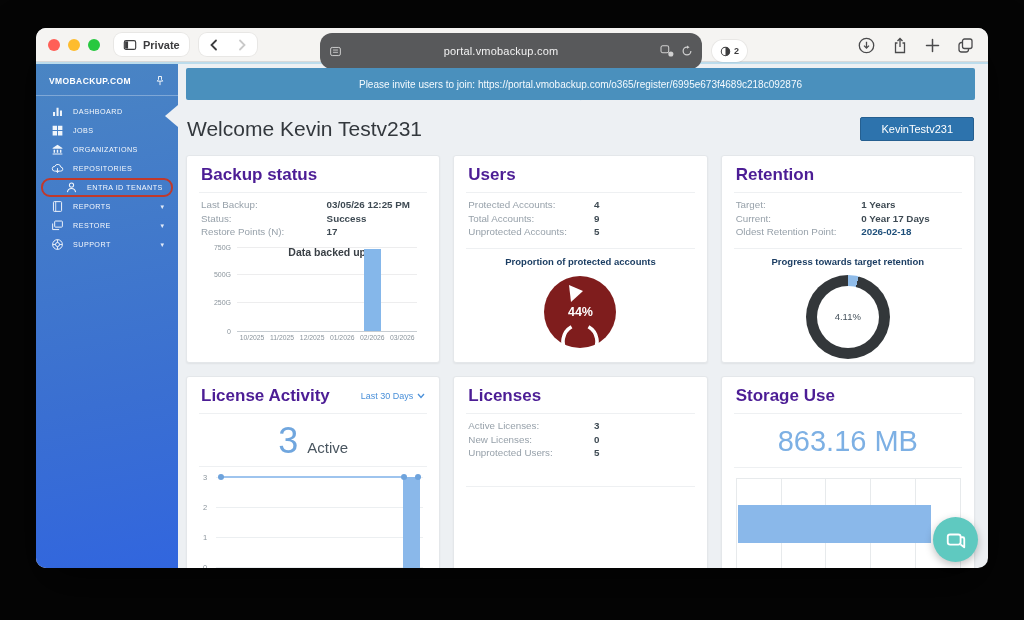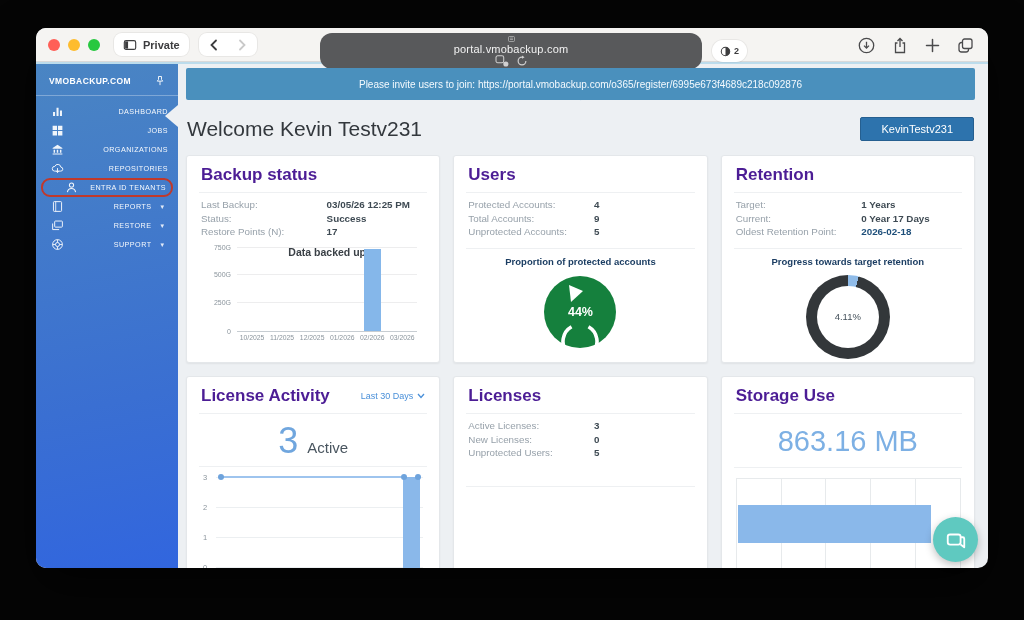--- a/index.html
+++ b/index.html
@@ -13,36 +13,36 @@
   .traffic{display:flex;gap:8px;margin-right:14px;}
   .dot{width:12px;height:12px;border-radius:50%;}
   .dot.red{background:#ff5f57;} .dot.yellow{background:#febc2e;} .dot.green{background:#28c840;}
   .pill{background:#fff;border-radius:8px;height:23px;display:flex;align-items:center;
     padding:0 9px;box-shadow:0 0 0 1px rgba(0,0,0,.05);}
   .private-pill{gap:6px;margin-right:10px;}
   .private-pill span{font-size:11px;font-weight:600;color:#3c3c3e;}
   .nav-pill{gap:16px;}
   .addr-group{position:absolute;left:284px;top:5px;display:flex;align-items:center;gap:10px;}
   .addressbar{width:382px;height:36px;border-radius:12px;background:#58595b;display:flex;
-    align-items:center;padding:2px 9px;color:#e8e8e8;flex-direction:column;}
+    align-items:center;padding:2px 9px;color:#e8e8e8;}
   .addressbar .url{flex:1;text-align:center;font-size:11px;color:#f2f2f2;letter-spacing:.2px;}
   .addr-right{display:flex;gap:7px;align-items:center;}
   .contrast-badge{background:#fff;border-radius:11px;height:22px;display:flex;align-items:center;
     gap:3px;padding:0 8px;box-shadow:0 0 0 1px rgba(0,0,0,.05);}
   .contrast-badge b{font-size:9px;color:#3c3c3e;font-weight:600;}
   .tb-right{position:absolute;right:14px;top:0;height:34px;display:flex;align-items:center;gap:17px;}
   .page-topline{height:2px;background:#bcdcec;}
   
   .content{position:relative;display:flex;height:614px;}
   .sidebar{width:142px;flex:0 0 142px;background:linear-gradient(168deg,#4a85c3 0%,#3a6fd2 55%,#2c60e6 100%);
     display:flex;flex-direction:column;color:#fff;padding-bottom:8px;}
   .brand-row{display:flex;align-items:center;justify-content:space-between;padding:11px 12px 8px 13px;}
   .brand{font-size:8.5px;font-weight:bold;letter-spacing:.4px;color:#fff;}
   .sb-divider{height:1px;background:rgba(255,255,255,.3);margin:0 0 6px 0;}
-  .sb-item{display:flex;align-items:center;gap:9px;padding:4px 10px 4px 14px;height:19px;cursor:pointer;text-align:right;}
+  .sb-item{display:flex;align-items:center;gap:9px;padding:4px 10px 4px 14px;height:19px;cursor:pointer;}
   .sb-item .ico{width:14px;height:14px;flex:0 0 14px;display:flex;align-items:center;justify-content:center;opacity:.92;}
   .sb-item .lbl{flex:1;font-size:7.2px;letter-spacing:.45px;color:rgba(255,255,255,.95);white-space:nowrap;}
   .sb-item .caret{font-size:7px;color:rgba(255,255,255,.85);padding-right:4px;}
   .sb-item.highlight{border:2px solid #c0392b;border-radius:9px;margin:0 5px;padding:2px 5px 2px 21px;}
   .sb-footer{margin-top:auto;}
   .notch{position:absolute;left:129px;top:41px;width:0;height:0;z-index:6;
     border-top:11px solid transparent;border-bottom:11px solid transparent;border-right:13px solid #edf0f3;}
   .main{flex:1;position:relative;padding:4px 13px 0 8px;display:flex;flex-direction:column;overflow:hidden;}
   
   .banner{height:32px;background:#4a90bd;border-radius:2px;display:flex;align-items:center;
@@ -73,21 +73,21 @@
   .bs-ytick{position:absolute;right:calc(100% + 6px);transform:translateY(-50%);
     font-size:7px;color:#8a949c;white-space:nowrap;}
   .bs-title{position:absolute;top:-1px;left:0;right:0;text-align:center;font-size:10.5px;
     font-weight:bold;color:#3a4046;}
   .bs-bars{position:absolute;left:0;right:0;top:0;bottom:0;display:flex;}
   .bs-slot{flex:1;display:flex;align-items:flex-end;justify-content:center;}
   .bs-bar{width:17px;background:#85b7ea;}
   .bs-xticks{display:flex;margin-top:3px;}
   .bs-xticks span{flex:1;text-align:center;font-size:6.8px;color:#8a949c;}
   
-  .users-circle{width:72px;height:72px;border-radius:50%;background:#15803d;margin:9px auto 0 auto;
+  .users-circle{width:72px;height:72px;border-radius:50%;background:#7f1d1d;margin:9px auto 0 auto;
     position:relative;display:flex;align-items:center;justify-content:center;}
   .users-circle .pct{position:absolute;color:#fff;font-size:12.5px;font-weight:bold;}
   
   .donut{width:84px;height:84px;border-radius:50%;margin:8px auto 0 auto;position:relative;
     background:conic-gradient(#8fbbe8 0 15deg,#33373a 15deg 360deg);}
   .donut::after{content:"";position:absolute;left:11px;top:11px;width:62px;height:62px;
     border-radius:50%;background:#fff;}
   .donut .pct{position:absolute;inset:0;display:flex;align-items:center;justify-content:center;
     font-size:9.5px;color:#44505a;z-index:2;}
   

